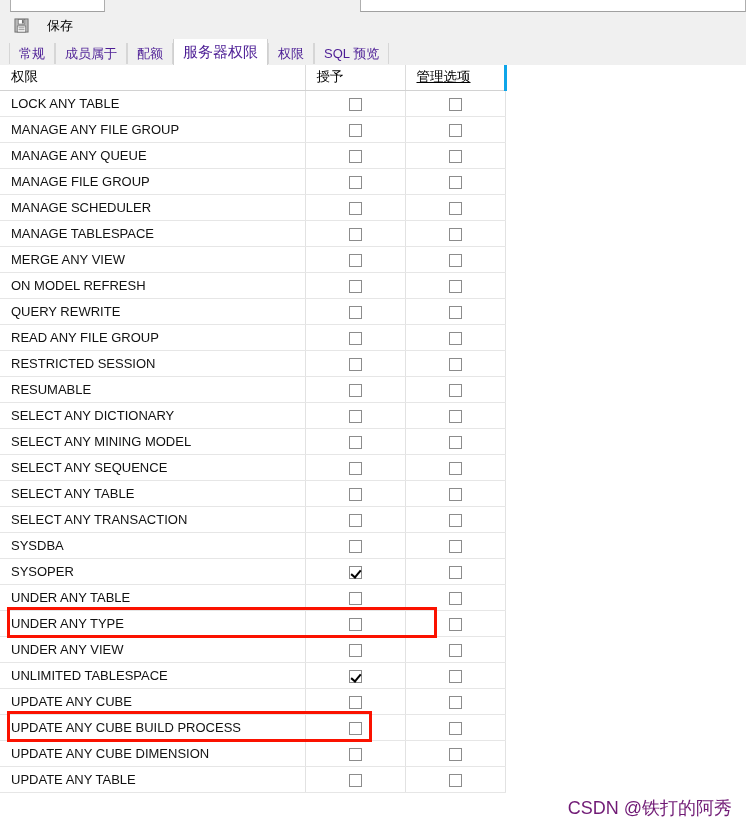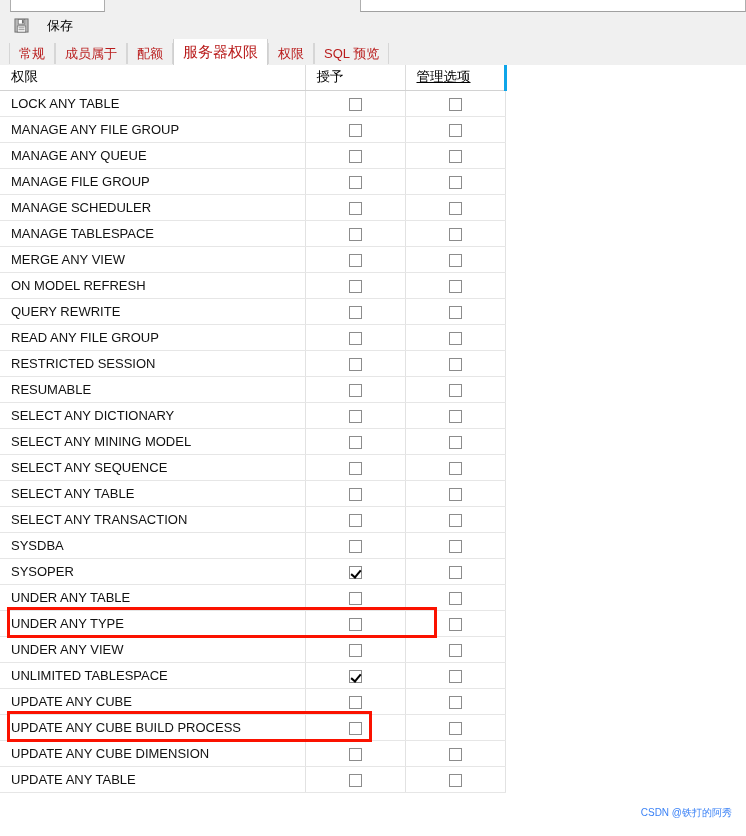--- a/index.html
+++ b/index.html
@@ -78,21 +78,21 @@
     left: 0; bottom: 0;
     width: 746px; height: 1px;
     background: #f0f0f0;
   }
   .tab {
     position: relative;
     height: 22px;
     line-height: 22px;
     padding: 0 9px;
     font-size: 13px;
-    color: #b91c1c;
+    color: #4c1d95;
     background: #f0f0f0;
     border-left: 1px solid #d6d6d6;
     border-right: 1px solid #d6d6d6;
     box-sizing: border-box;
     cursor: default;
     white-space: nowrap;
   }
   .tab:first-child { margin-left: 9px; }
   .tab.active {
     height: 26px;
@@ -185,22 +185,22 @@
     box-sizing: border-box;
     pointer-events: none;
     z-index: 5;
   }
 
   
   .watermark {
     position: absolute;
     right: 14px;
     bottom: 16px;
-    font-size: 10px;
-    color: #3b82f6;
+    font-size: 18px;
+    color: #701a75;
     white-space: nowrap;
     user-select: none;
     z-index: 6;
     margin-left: 43px;
   }
 </style>
 </head>
 <body>
 
 <div class="top-strip">

